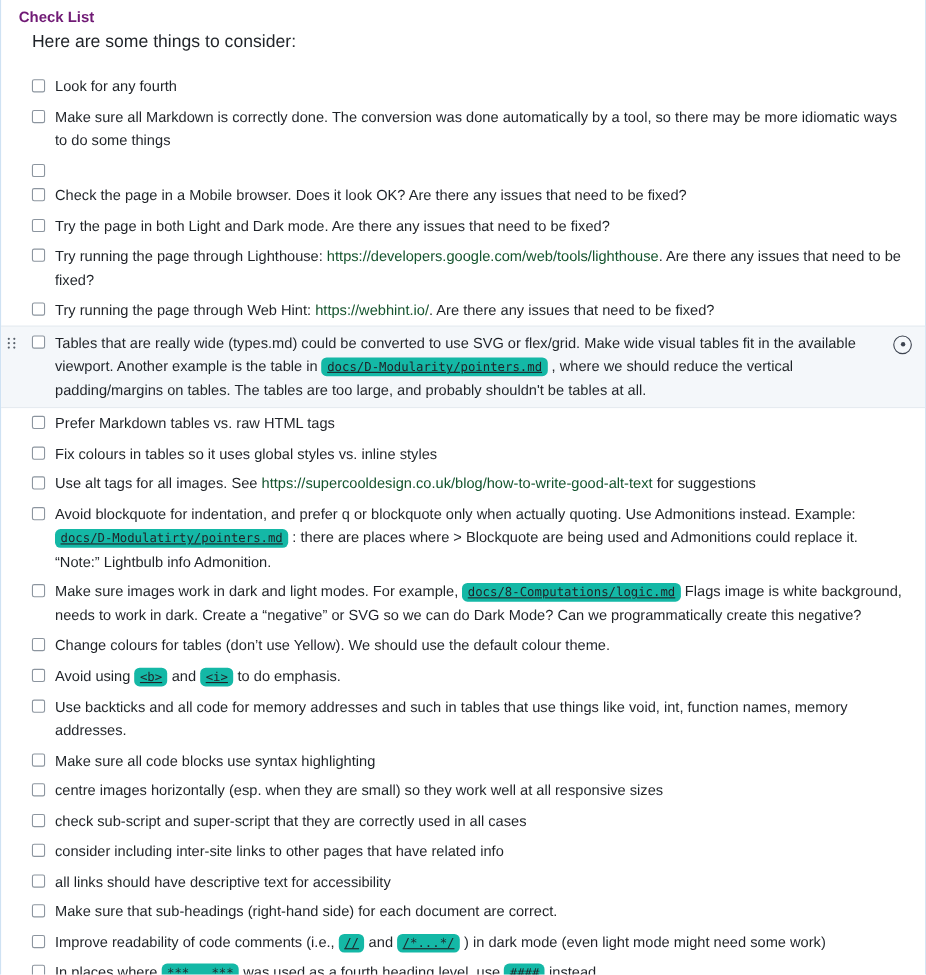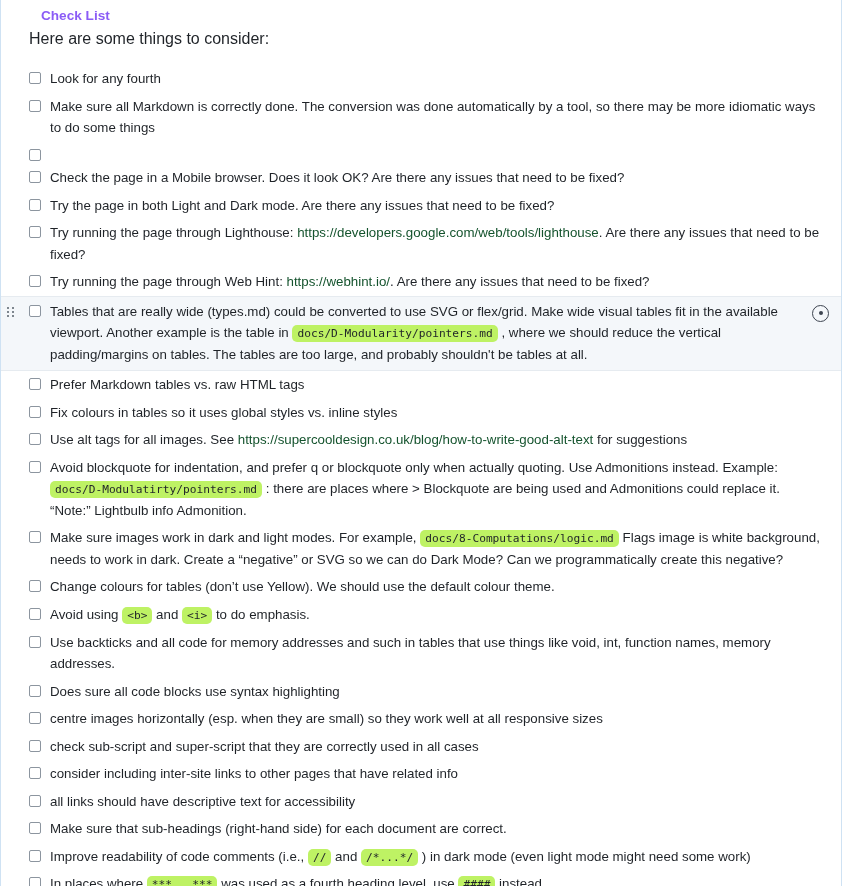--- a/index.html
+++ b/index.html
@@ -22,23 +22,23 @@
     background: #ffffff;
     border: 1px solid #cfe2f3;
     border-top: none;
     border-radius: 0 0 6px 6px;
     padding: 6px 14px 10px 14px;
   }
 
   .card-title {
     font-weight: bold;
     font-size: 13.6px;
-    color: #8b5cf6;
+    color: #701a75;
     line-height: 1.5;
-    margin: 0 0 1px 26px;
+    margin: 0 0 1px 2px;
   }
   .card-subtitle {
     font-size: 16px;
     color: #1f2328;
     line-height: 1.5;
     margin: 0 0 14px 14px;
   }
 
   .items { display: block; }
 
@@ -96,25 +96,26 @@
     color: #1f2328;
     max-width: 772px;
   }
   .item.highlight .txt { max-width: 752px; }
 
   .txt a { color: #14532d; text-decoration: none; }
 
   code {
     font-family: "DejaVu Sans Mono", "Liberation Mono", monospace;
     font-size: 11.2px;
-    background: #bef264;
+    background: #14b8a6;
     border-radius: 5px;
     padding: 2px 5px;
     color: #1f2328;
     white-space: nowrap;
+    text-decoration: underline;
   }
 
   .row-action {
     position: absolute;
     right: 12px;
     top: 8px;
     width: 17px; height: 17px;
     border: 1.6px solid #3d4450;
     border-radius: 50%;
     display: flex; align-items: center; justify-content: center;
@@ -204,21 +205,21 @@
       <div class="item">
         <span class="cb"></span>
         <span class="txt"><span>Avoid using </span><code>&lt;b&gt;</code><span> and </span><code>&lt;i&gt;</code><span> to do emphasis.</span></span>
       </div>
       <div class="item">
         <span class="cb"></span>
         <span class="txt"><span>Use backticks and all code for memory addresses and such in tables that use things like void, int, function names, memory addresses.</span></span>
       </div>
       <div class="item">
         <span class="cb"></span>
-        <span class="txt"><span>Does sure all code blocks use syntax highlighting</span></span>
+        <span class="txt"><span>Make sure all code blocks use syntax highlighting</span></span>
       </div>
       <div class="item">
         <span class="cb"></span>
         <span class="txt"><span>centre images horizontally (esp. when they are small) so they work well at all responsive sizes</span></span>
       </div>
       <div class="item">
         <span class="cb"></span>
         <span class="txt"><span>check sub-script and super-script that they are correctly used in all cases</span></span>
       </div>
       <div class="item">

